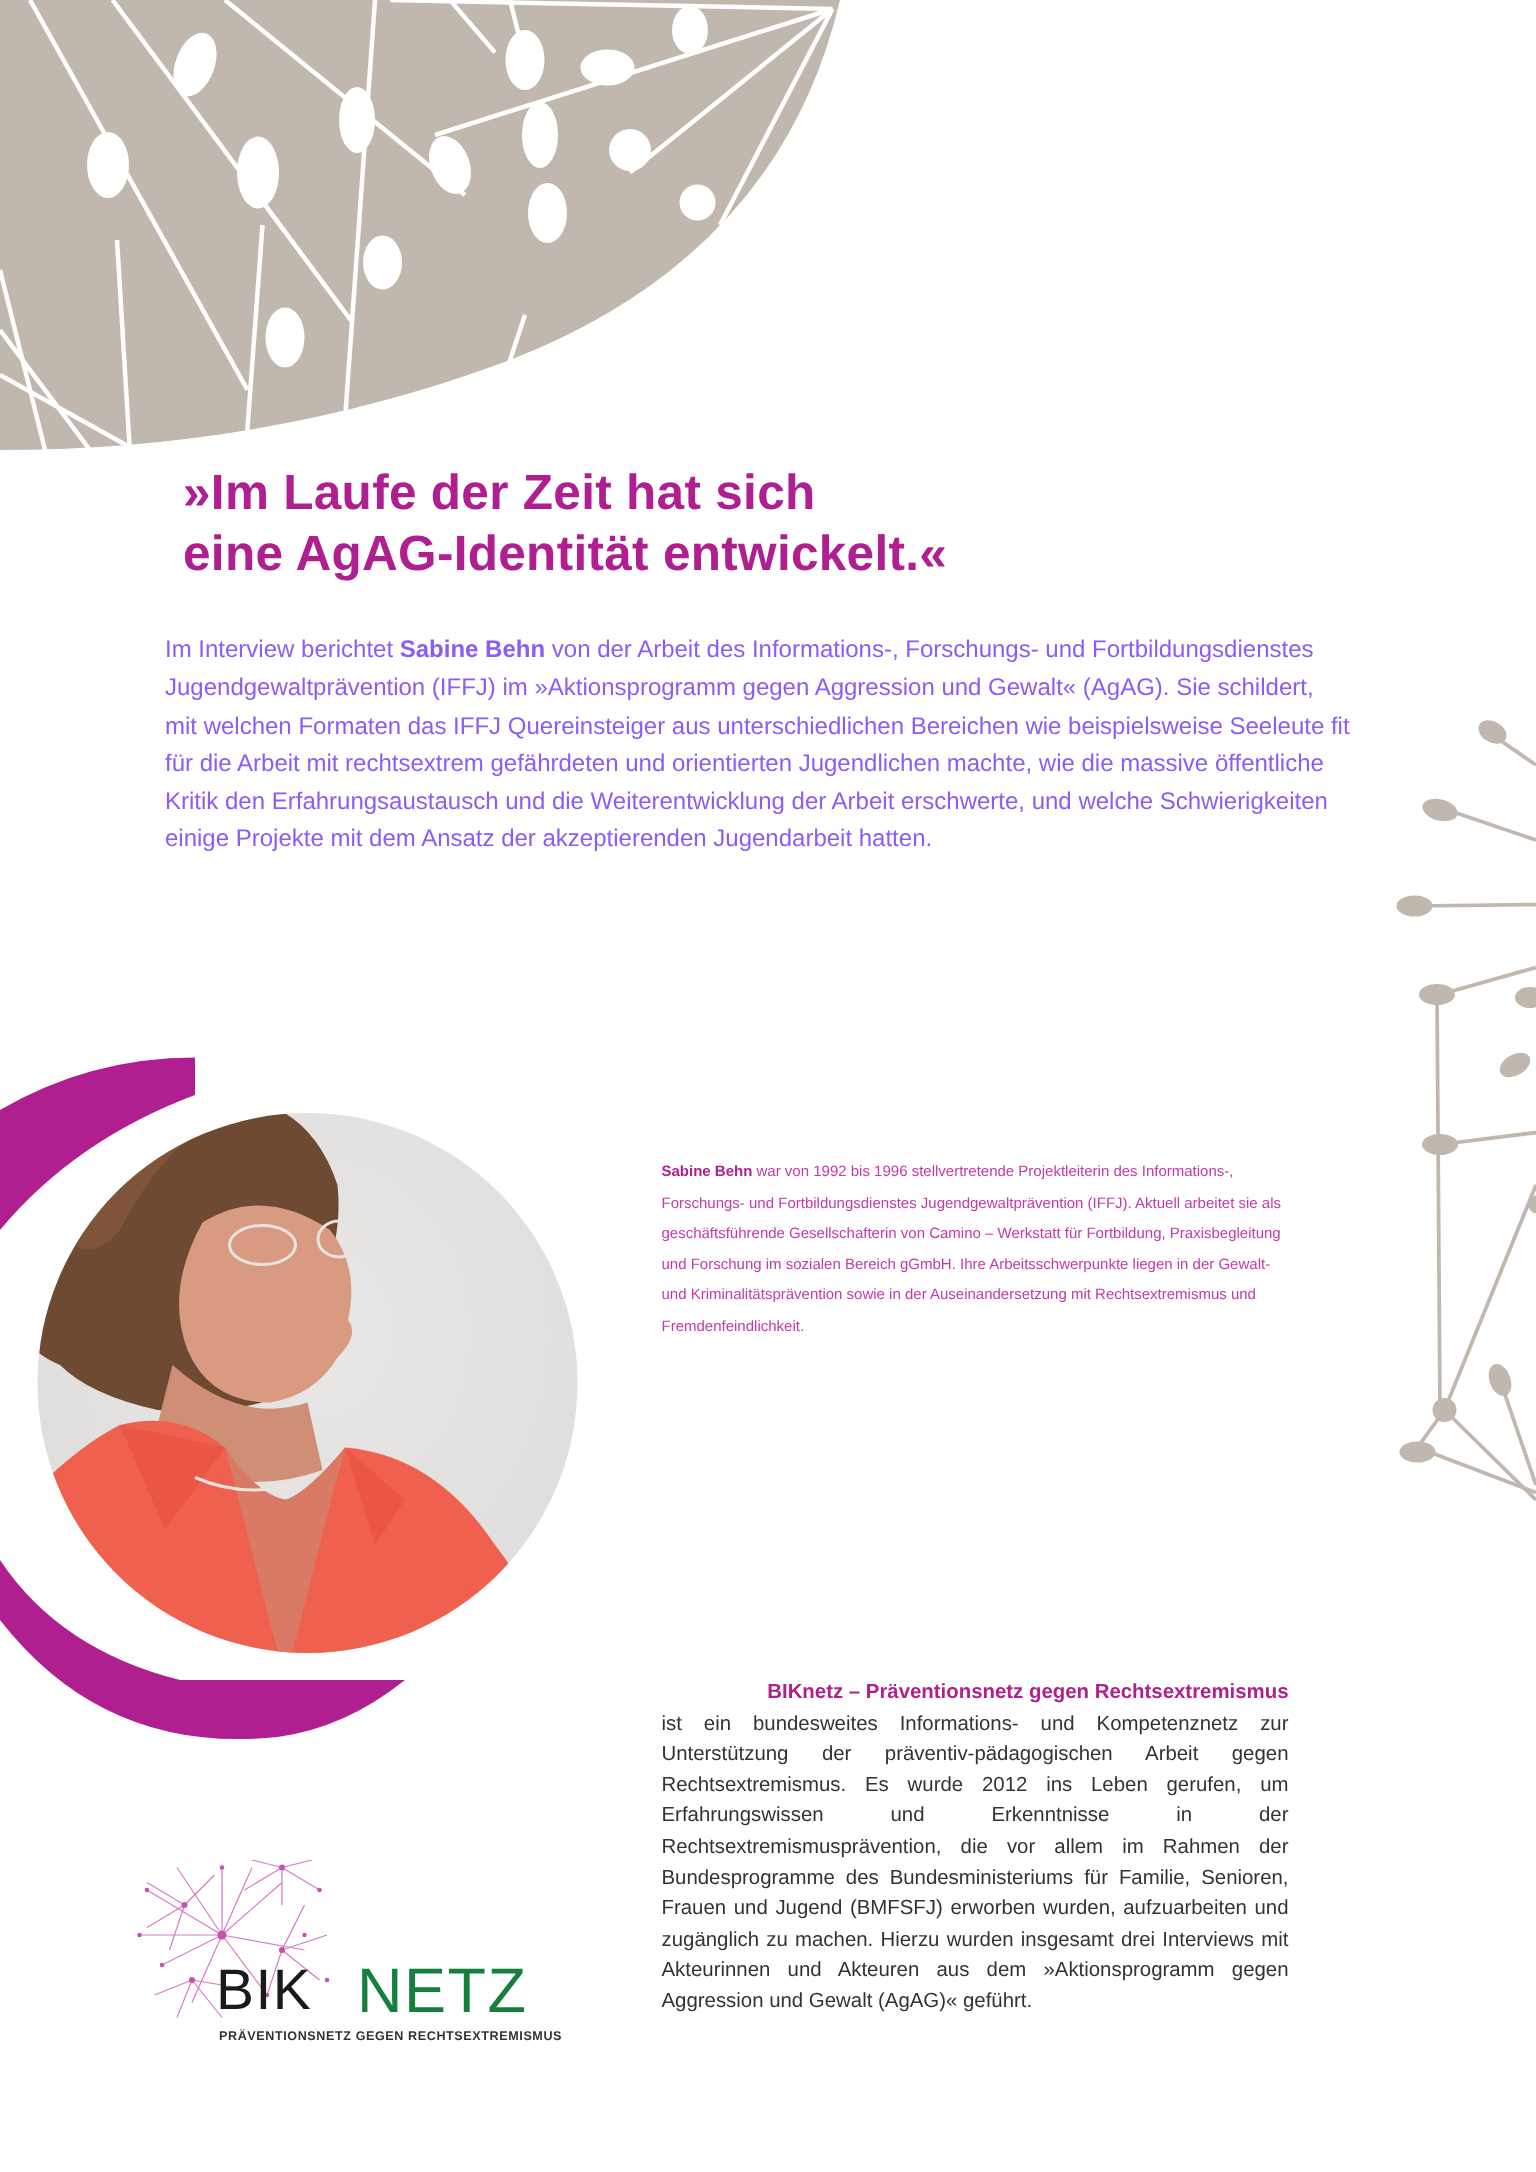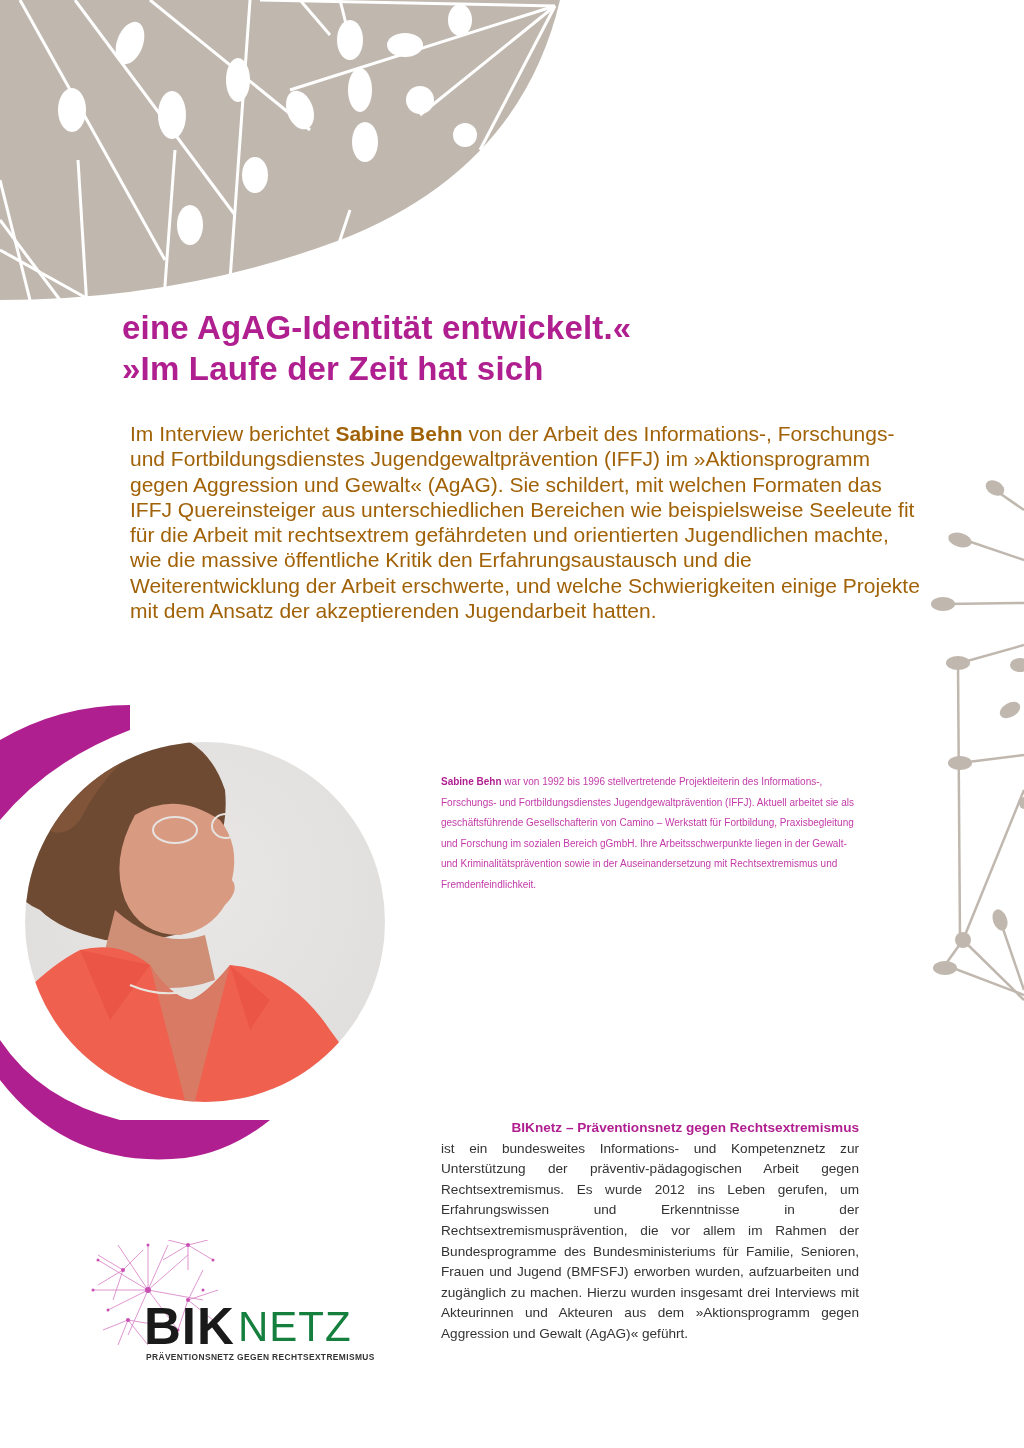--- a/index.html
+++ b/index.html
@@ -12,22 +12,22 @@
   .deco-right { position: absolute; right: 0; top: 470px; width: 124px; height: 630px; }
 
   .headline {
     position: absolute; left: 122px; top: 307px; width: 760px;
     color: #b01f8f; font-weight: bold; font-size: 33px; line-height: 41px;
     margin: 0; letter-spacing: 0.2px;
   }
   .headline span { display: block; }
 
   .intro {
-    position: absolute; left: 130px; top: 421px; width: 790px;
-    color: #a16207; font-size: 21px; line-height: 25.3px; margin: 0;
+    position: absolute; left: 110px; top: 421px; width: 790px;
+    color: #8b5cf6; font-size: 16px; line-height: 25.3px; margin: 0;
   }
   .intro b { font-weight: bold; }
 
   .portrait-wrap { position: absolute; left: 0; top: 700px; width: 420px; height: 470px; }
   .portrait-wrap svg { width: 420px; height: 470px; display: block; }
 
   .bio {
     position: absolute; left: 441px; top: 772px; width: 420px;
     color: #c33aa8; font-size: 10px; line-height: 20.6px; margin: 0;
   }
@@ -36,22 +36,22 @@
   .about {
     position: absolute; left: 441px; top: 1118px; width: 418px;
     color: #333333; font-size: 13.6px; line-height: 20.6px; margin: 0;
     text-align: justify;
   }
   .about b { color: #b01f8f; font-weight: bold; display: block; text-align: right; }
 
   .logo { position: absolute; left: 88px; top: 1240px; width: 330px; height: 130px; }
   .logo svg { position: absolute; left: 0; top: 0; }
   .logo-bik {
-    position: absolute; left: 56px; top: 66px; font-size: 51px; line-height: 42px;
-    color: #1a1a1a; letter-spacing: 1px; font-weight: bold;
+    position: absolute; left: 56px; top: 66px; font-size: 38px; line-height: 42px;
+    color: #1a1a1a; letter-spacing: 1px; font-weight: normal;
   }
   .logo-netz {
     position: absolute; left: 150px; top: 66px; font-size: 42px; line-height: 42px;
     color: #15803d; letter-spacing: 1px;
   }
   .logo-sub {
     position: absolute; left: 58px; top: 112px; font-size: 8.4px; font-weight: bold;
     color: #333; letter-spacing: 0.4px; white-space: nowrap;
   }
 </style>
@@ -119,22 +119,22 @@
     <ellipse cx="110" cy="240" rx="11" ry="7" transform="rotate(-30 110 240)"></ellipse>
     <ellipse cx="60" cy="293" rx="12" ry="7"></ellipse>
     <ellipse cx="124" cy="333" rx="5" ry="6"></ellipse>
     <ellipse cx="100" cy="450" rx="7" ry="11" transform="rotate(-20 100 450)"></ellipse>
     <ellipse cx="63" cy="470" rx="8" ry="8"></ellipse>
     <ellipse cx="45" cy="498" rx="12" ry="7"></ellipse>
   </g>
 </svg>
 
 <h1 class="headline">
+  <span>»Im Laufe der Zeit hat sich</span>
   <span>eine AgAG-Identität entwickelt.«</span>
-  <span>»Im Laufe der Zeit hat sich</span>
 </h1>
 
 <p class="intro"><span>Im Interview berichtet </span><b>Sabine Behn</b><span> von der Arbeit des Informations-, Forschungs- und Fortbildungsdienstes Jugendgewaltprävention (IFFJ) im »Aktionsprogramm gegen Aggression und Gewalt« (AgAG). Sie schildert, mit welchen Formaten das IFFJ Quereinsteiger aus unterschiedlichen Bereichen wie beispielsweise Seeleute fit für die Arbeit mit rechtsextrem gefährdeten und orientierten Jugendlichen machte, wie die massive öffentliche Kritik den Erfahrungsaustausch und die Weiterentwicklung der Arbeit erschwerte, und welche Schwierigkeiten einige Projekte mit dem Ansatz der akzeptierenden Jugendarbeit hatten.</span></p>
 
 <div class="portrait-wrap" aria-label="Portrait of Sabine Behn">
   <svg viewBox="0 0 420 470">
     <defs>
       <clipPath id="circ">
           <circle cx="205" cy="222" r="180"></circle>
         </clipPath>

